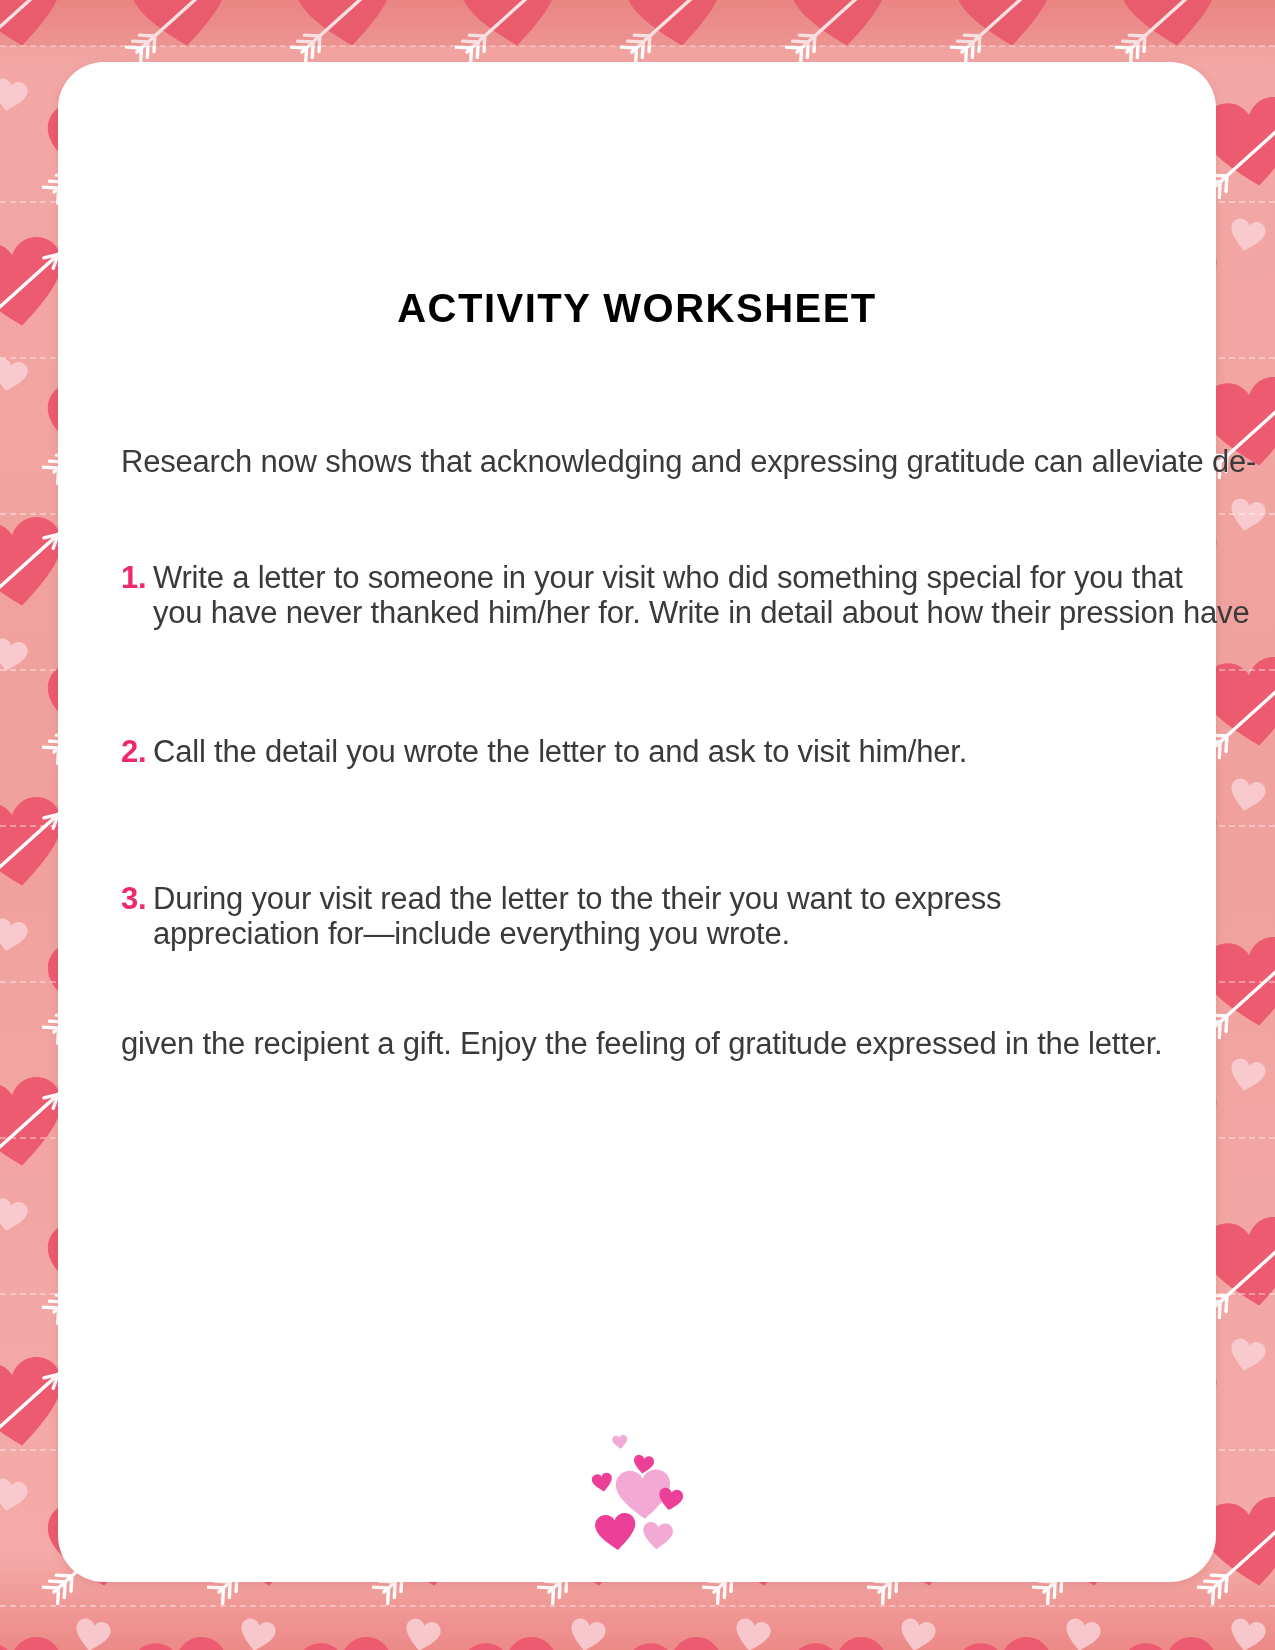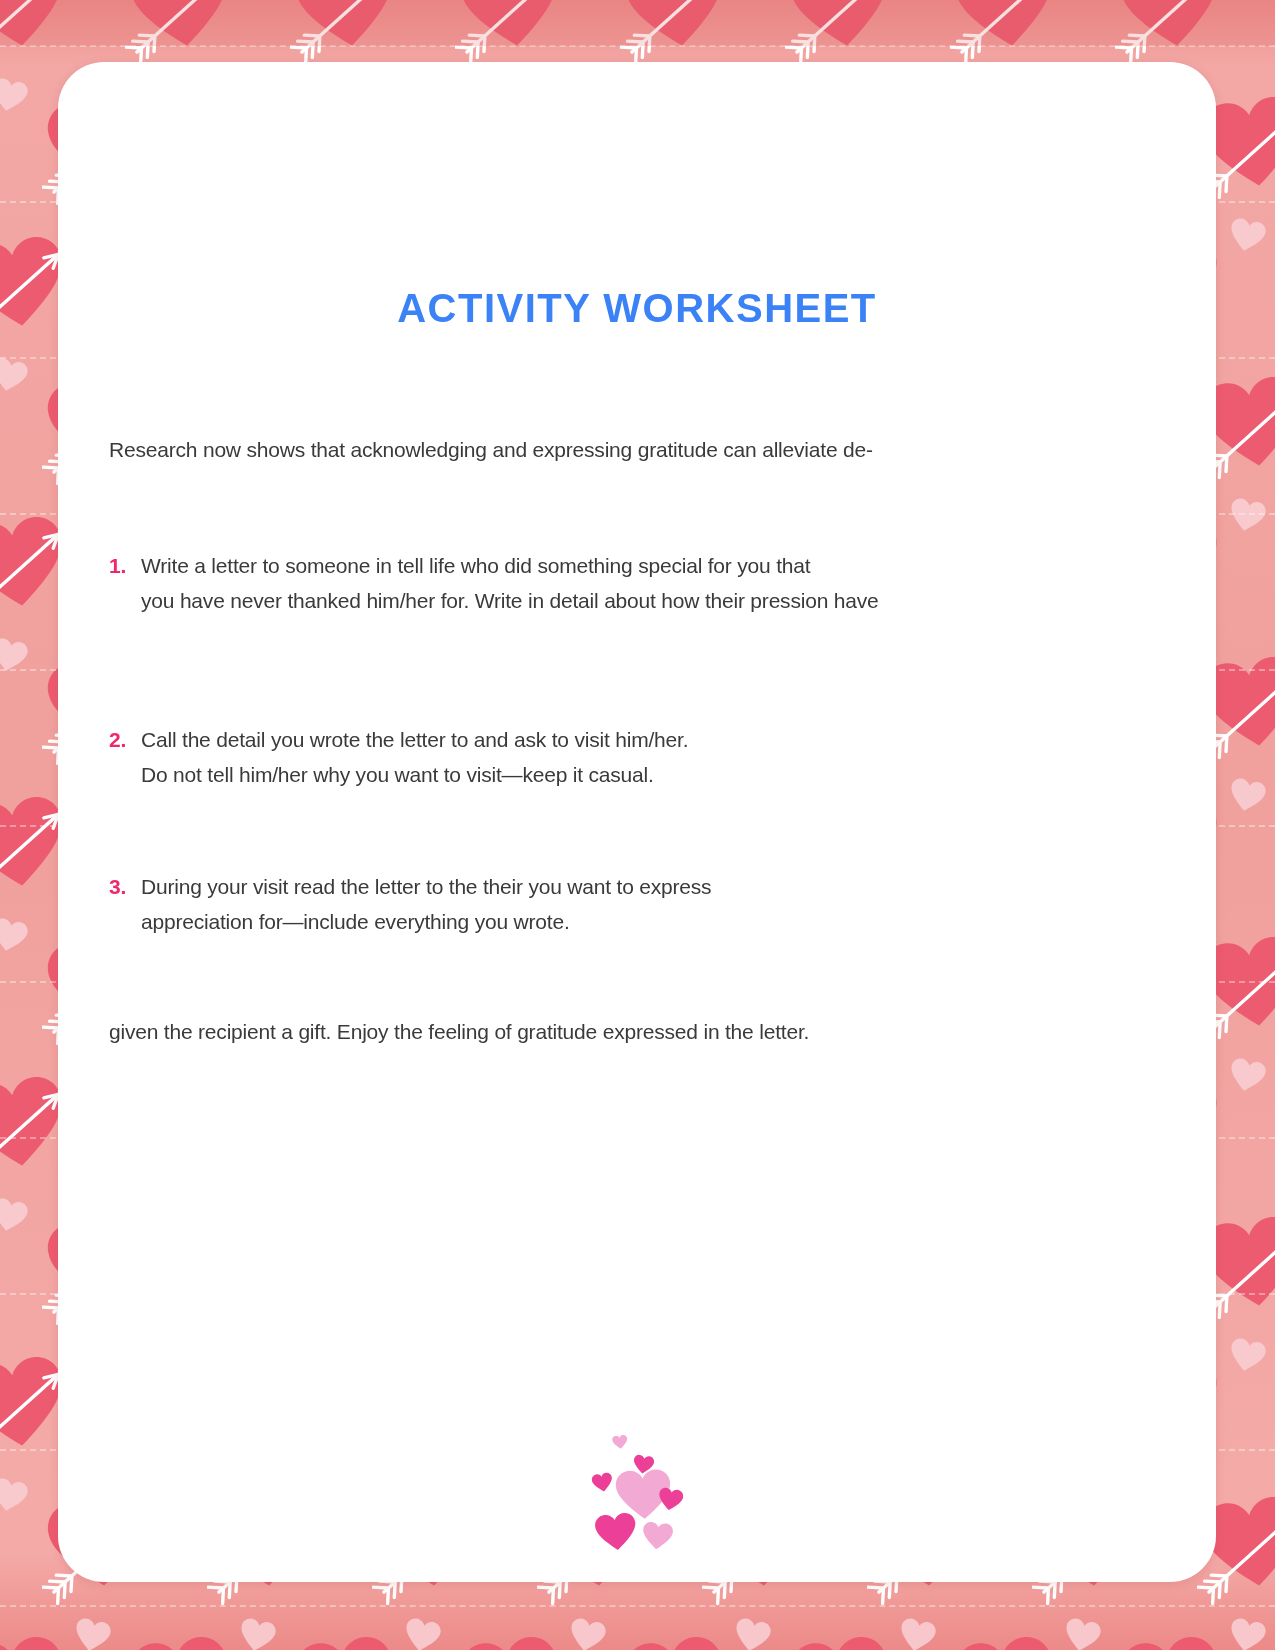--- a/index.html
+++ b/index.html
@@ -19,25 +19,25 @@
   }
   .title{
     position:absolute;top:40px;left:0;right:0;margin:0;text-align:center;
     font-family:"DejaVu Serif",serif;font-style:italic;font-weight:400;
     font-size:96px;line-height:1.5;color:var(--title,#F4707F);
     letter-spacing:-2px;
   }
   .subtitle{
     position:absolute;top:224px;left:0;right:0;margin:0;text-align:center;
     font-family:"Liberation Sans",sans-serif;font-weight:700;
-    font-size:40px;letter-spacing:1.5px;color:#3b82f6;
+    font-size:40px;letter-spacing:1.5px;color:#000000;
   }
   .textblock{
-    position:absolute;left:47px;margin:4px;
-    font-size:21px;line-height:35px;letter-spacing:-0.2px;
+    position:absolute;left:47px;margin:16px;
+    font-size:31px;line-height:35px;letter-spacing:-0.2px;
     color:var(--text,#3A3A3A);
   }
   .ln{display:block;white-space:nowrap;}
   .intro{top:366px;}
   .closing{top:948px;}
   .item{display:flex;align-items:flex-start;}
   .item .num{
     flex:0 0 auto;width:32px;font-weight:700;
     color:var(--num,#F02768);
   }
@@ -1059,30 +1059,29 @@
   <div class="card">
     <h2 class="subtitle">ACTIVITY WORKSHEET</h2>
 
     <p class="textblock intro">
       <span class="ln">Research now shows that acknowledging and expressing gratitude can alleviate de-</span>
     </p>
 
     <div class="textblock item item1">
       <span class="num">1.</span>
       <span class="txt">
-        <span class="ln">Write a letter to someone in tell life who did something special for you that</span>
+        <span class="ln">Write a letter to someone in your visit who did something special for you that</span>
         <span class="ln">you have never thanked him/her for. Write in detail about how their pression have</span>
       </span>
     </div>
 
     <div class="textblock item item2">
       <span class="num">2.</span>
       <span class="txt">
         <span class="ln">Call the detail you wrote the letter to and ask to visit him/her.</span>
-        <span class="ln">Do not tell him/her why you want to visit—keep it casual.</span>
       </span>
     </div>
 
     <div class="textblock item item3">
       <span class="num">3.</span>
       <span class="txt">
         <span class="ln">During your visit read the letter to the their you want to express</span>
         <span class="ln">appreciation for—include everything you wrote.</span>
       </span>
     </div>

